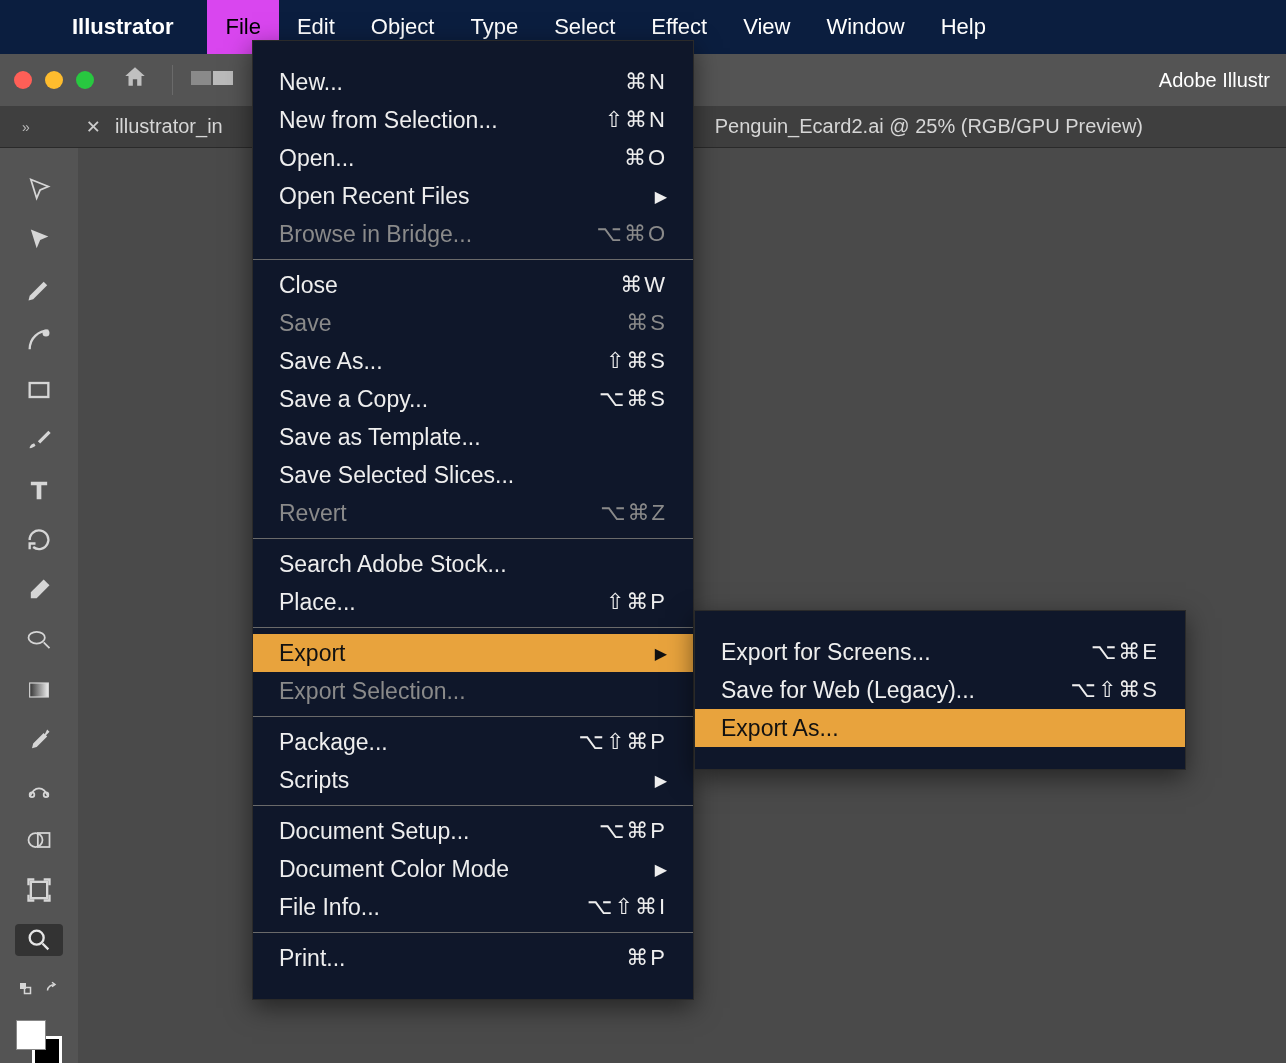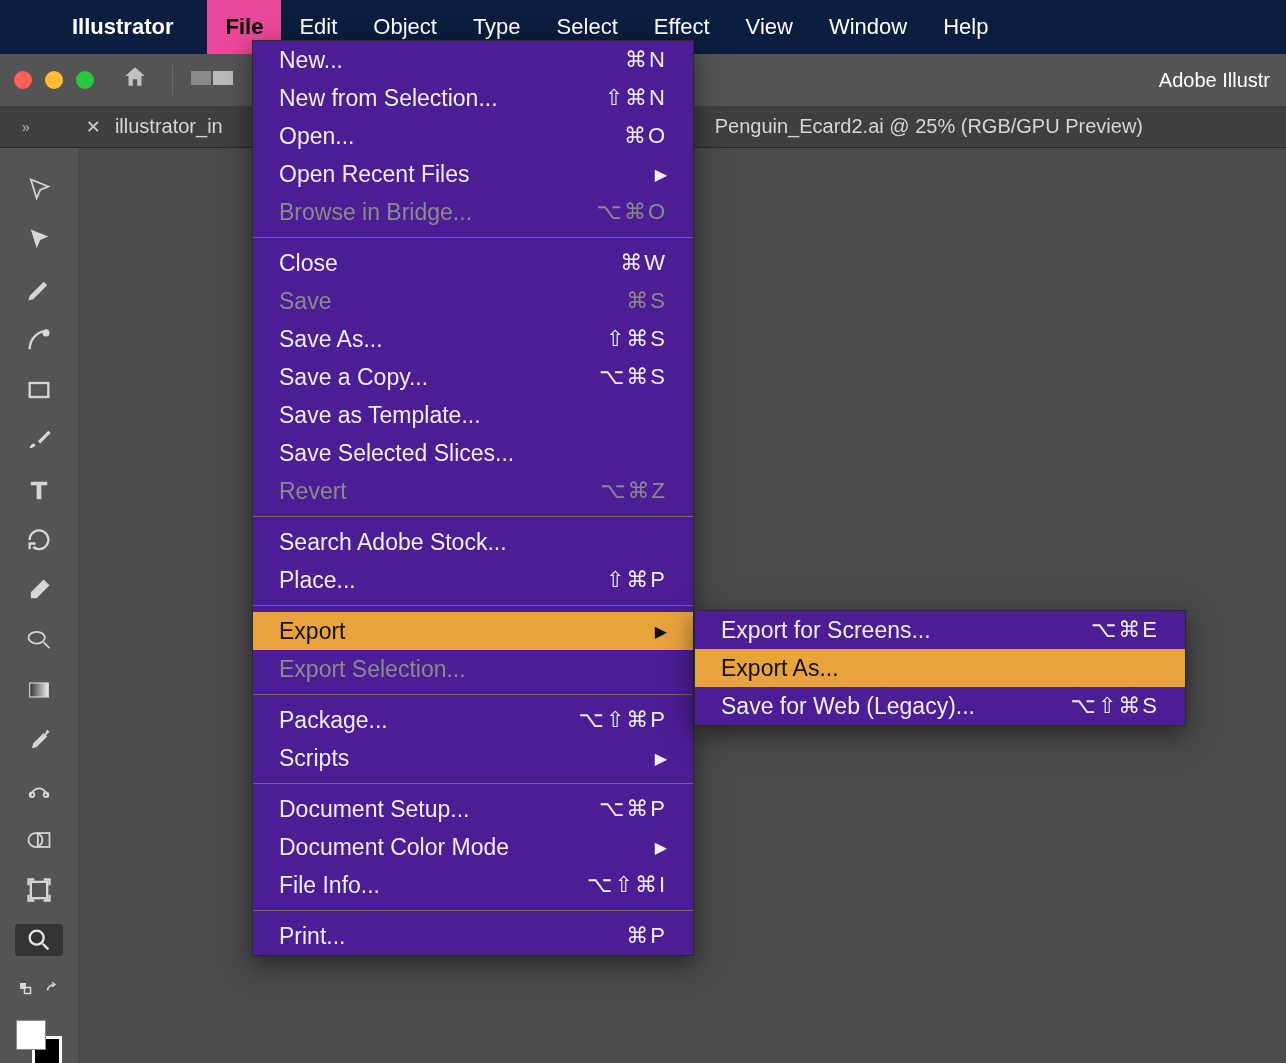--- a/index.html
+++ b/index.html
@@ -3,21 +3,21 @@
 <meta charset="utf-8">
 <style>
 * { margin: 0; padding: 0; box-sizing: border-box; font-family: -apple-system, "Helvetica Neue", Arial, sans-serif; }
 body { width: 1286px; height: 1063px; background: #4a4a4a; overflow: hidden; position: relative; }
 
 
 .menubar { height: 54px; background: #0b1e3f; display: flex; align-items: center; color: #fff; font-size: 22px; padding-left: 22px; }
 .apple-logo { font-size: 26px; margin-right: 50px; }
 .app-name { font-weight: 700; margin-right: 34px; }
 .menu-item { padding: 0 18px; height: 100%; display: flex; align-items: center; cursor: default; }
-.menu-item.active { background: #ec4899; color: #000; font-weight: bold; }
+.menu-item.active { background: #d946ef; color: #000; }
 
 
 .app-chrome { height: 52px; background: #545454; display: flex; align-items: center; padding-left: 14px; }
 .traffic { display: flex; gap: 13px; margin-right: 28px; }
 .traffic-dot { width: 18px; height: 18px; border-radius: 50%; }
 .traffic-red { background: #ff5f57; }
 .traffic-yellow { background: #febc2e; }
 .traffic-green { background: #28c840; }
 .home-icon { color: #b8b8b8; font-size: 24px; margin-right: 24px; }
 .chrome-sep { width: 1px; height: 30px; background: #6a6a6a; margin-right: 18px; }
@@ -40,21 +40,21 @@
 .tool { width: 48px; height: 32px; display: flex; align-items: center; justify-content: center; color: #d6d6d6; }
 .tool svg { width: 28px; height: 28px; }
 .tool.active { background: #333; border-radius: 4px; }
 .swap-row { display: flex; gap: 8px; margin-top: 6px; }
 .swap-row svg { width: 18px; height: 18px; }
 .fillstroke { position: relative; width: 46px; height: 46px; margin-top: 4px; }
 .fillstroke .front { position: absolute; width: 30px; height: 30px; background: #fff; border: 1px solid #888; top: 0; left: 0; }
 .fillstroke .back { position: absolute; width: 30px; height: 30px; background: #000; border: 3px solid #fff; bottom: 0; right: 0; }
 
 
-.dropdown { position: absolute; background: #4c1d95; border: 1px solid #2a2a2a; box-shadow: 0 8px 24px rgba(0,0,0,0.5); padding: 0 0; }
+.dropdown { position: absolute; background: #0f172a; border: 1px solid #2a2a2a; box-shadow: 0 8px 24px rgba(0,0,0,0.5); padding: 22px 0; }
 .dd-file { left: 252px; top: 40px; width: 442px; }
 .dd-sub { left: 694px; top: 610px; width: 492px; }
 .dd-item { display: flex; align-items: center; justify-content: space-between; padding: 5px 26px; font-size: 23px; color: #eee; cursor: default; height: 38px; }
 .dd-item.disabled { color: #8a8a8a; }
 .dd-item.highlight { background: #e8a33d; color: #111; }
 .dd-item .shortcut { color: #eee; font-size: 22px; letter-spacing: 2px; }
 .dd-item.disabled .shortcut { color: #8a8a8a; }
 .dd-item .arrow { font-size: 16px; }
 .dd-sep { height: 1px; background: #6a6a6a; margin: 6px 0; }
 </style>
@@ -304,20 +304,20 @@
       <span>Print...</span>
       <span class="shortcut">⌘P</span>
     </div>
   </div>
 
 <div class="dropdown dd-sub" id="export-submenu">
     <div class="dd-item">
       <span>Export for Screens...</span>
       <span class="shortcut">⌥⌘E</span>
     </div>
+    <div class="dd-item">
+      <span>Save for Web (Legacy)...</span>
+      <span class="shortcut">⌥⇧⌘S</span>
+    </div>
     <div class="dd-item highlight">
       <span>Export As...</span>
     </div>
-    <div class="dd-item">
-      <span>Save for Web (Legacy)...</span>
-      <span class="shortcut">⌥⇧⌘S</span>
-    </div>
   </div>
 
 </body></html>

